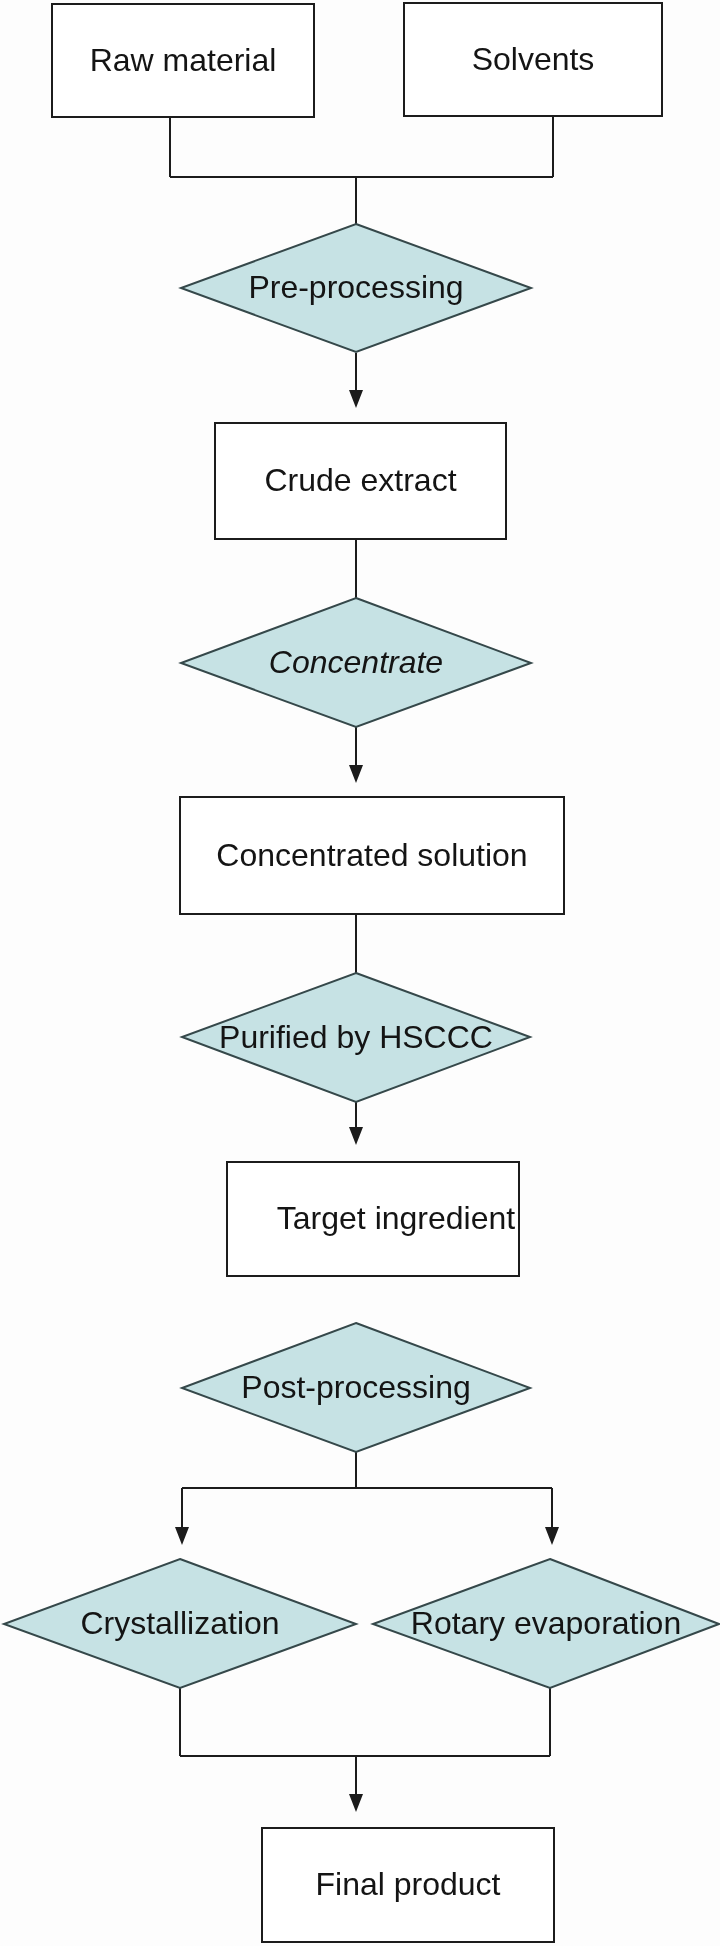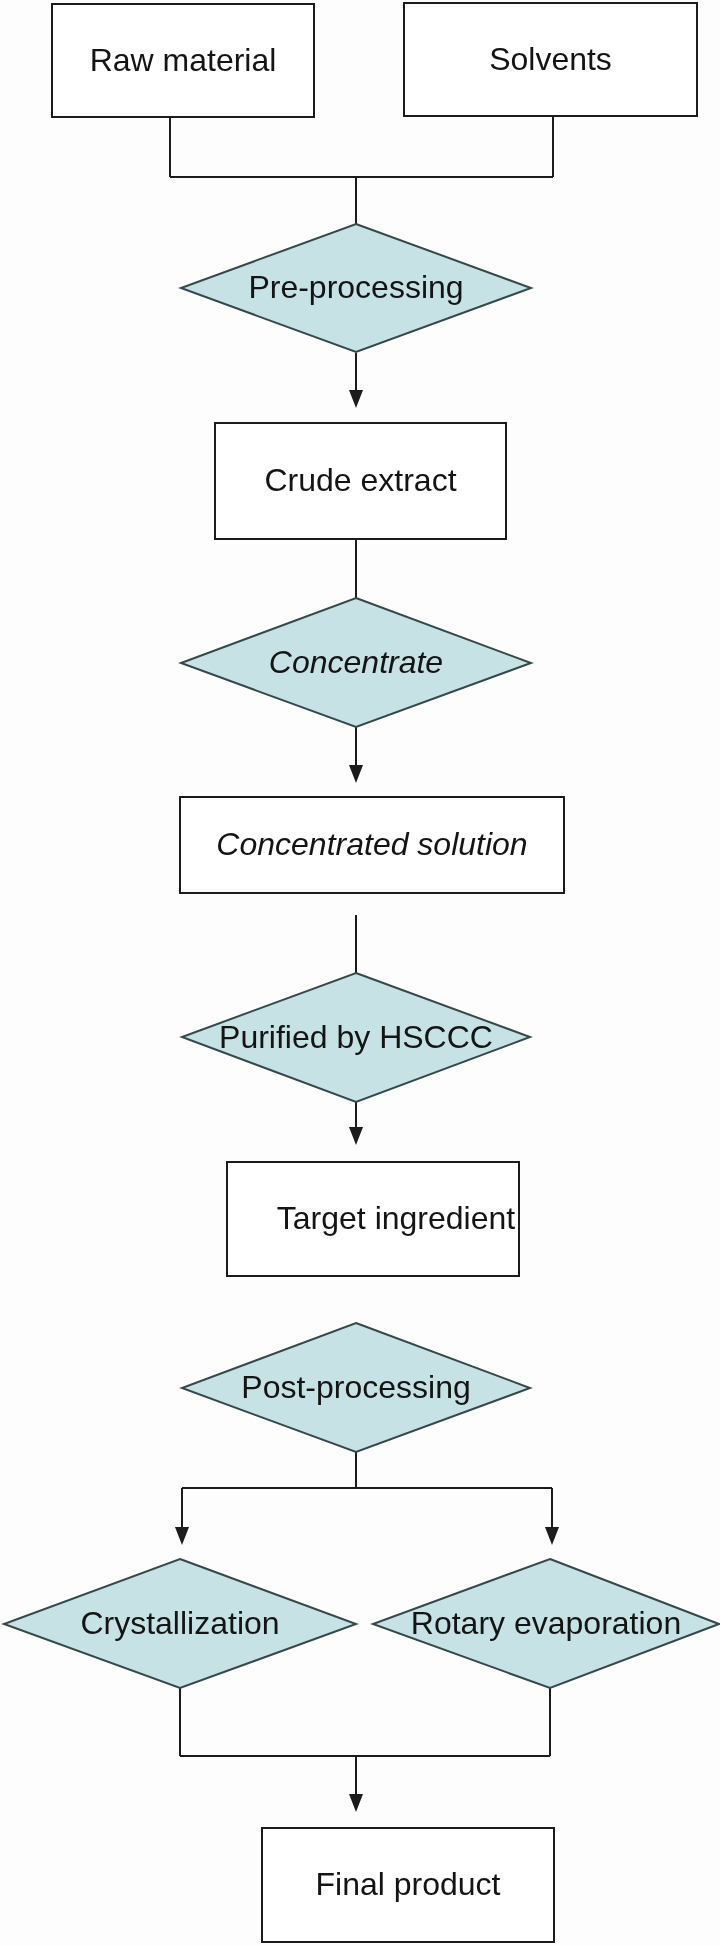--- a/index.html
+++ b/index.html
@@ -62,29 +62,29 @@
     <polygon class="diamond" points="356,973 530,1037 356,1102 182,1037" fill="#c6e2e4"></polygon>
     <polygon class="diamond" points="356,1323 530,1388 356,1452 182,1388" fill="#c6e2e4"></polygon>
     <polygon class="diamond" points="180,1559 356,1624 180,1688 4,1624" fill="#c6e2e4"></polygon>
     <polygon class="diamond" points="550,1559 719,1624 550,1688 373,1624" fill="#c6e2e4"></polygon>
   </svg>
 
   <div class="node box" style="left:28px;  top:3px;    width:264px; height:115px;margin-left:23px;">
     <span>Raw material</span>
   </div>
 
-  <div class="node box" style="left:403px; top:2px;    width:295px; height:115px;">
+  <div class="node box" style="left:403px; top:2px;    width:260px; height:115px;">
     <span>Solvents</span>
   </div>
 
   <div class="node box" style="left:214px; top:422px;  width:293px; height:118px;">
     <span>Crude extract</span>
   </div>
 
-  <div class="node box" style="left:179px; top:796px;  width:386px; height:98px;font-style:italic;">
+  <div class="node box" style="left:179px; top:796px;  width:386px; height:119px;">
     <span>Concentrated solution</span>
   </div>
 
   <div class="node box" style="left:226px; top:1161px; width:294px; height:116px;padding-left:46px;">
     <span>Target ingredient</span>
   </div>
 
   <div class="node box" style="left:213px; top:1827px; width:294px; height:116px;margin-left:48px;">
     <span>Final product</span>
   </div>

